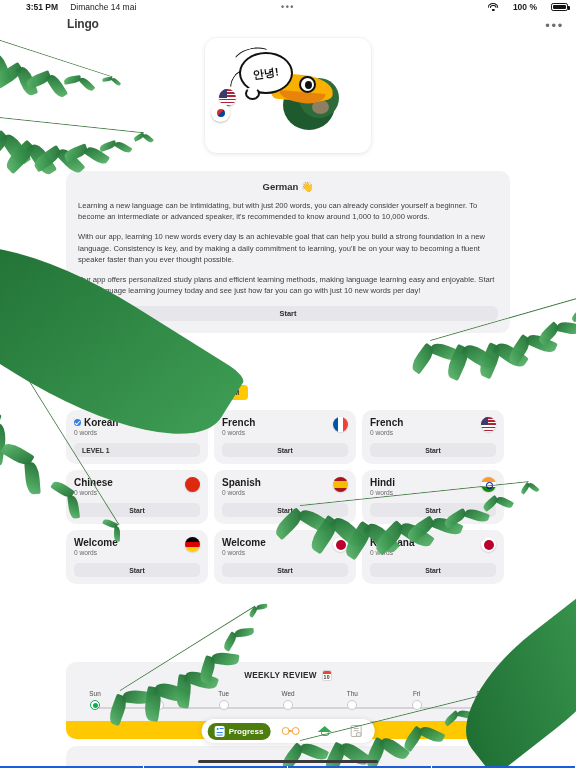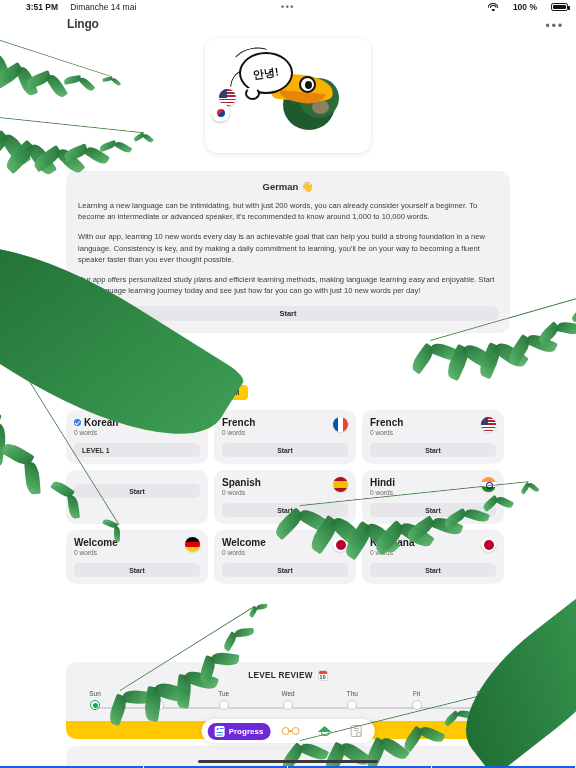--- a/index.html
+++ b/index.html
@@ -132,21 +132,21 @@
 
   .bottom-card{position:absolute;left:66px;top:714px;width:444px;height:40px;background:#F2F2F5;border-radius:10px;}
 
   .tabbar{
     position:absolute; left:50%; transform:translateX(-50%); top:719px;
     background:#fff; border-radius:16px; padding:3px 6px;
     box-shadow:0 1px 6px rgba(0,0,0,0.13);
     display:flex;align-items:center;gap:4px; z-index:45;
   }
   .tab{display:flex;align-items:center;gap:4px;padding:3px 7px;border-radius:12px;cursor:pointer;}
-  .tab.active{background:#6d28d9;}
+  .tab.active{background:#4d7c0f;}
   .tab-label{font-size:8px;font-weight:700;color:#fff;}
   .ic-progress{width:10px;height:11px;background:#fff;border-radius:2px;position:relative;}
   .ic-progress::before{content:"";position:absolute;left:1.6px;top:2px;width:2.6px;height:2.6px;border-radius:50%;background:#2F86F6;}
   .ic-progress::after{content:"";position:absolute;left:5px;top:2.4px;width:3.6px;height:1.4px;background:#2F86F6;}
   .ic-progress i{position:absolute;left:1.6px;top:6.3px;right:1.6px;height:1.3px;background:#2F86F6;box-shadow:0 2.6px 0 #2F86F6;}
   .ic-goggles{width:18px;height:10px;position:relative;}
   .ic-goggles i{position:absolute;top:1px;width:8px;height:8px;border:1.4px solid #F2A33C;border-radius:50%;}
   .ic-goggles i:first-child{left:0;}
   .ic-goggles i:last-child{right:0;}
   .ic-goggles b{position:absolute;left:7.6px;top:4.3px;width:3px;height:1.4px;background:#F2A33C;}
@@ -263,20 +263,29 @@
               <div class="lang-name">
                 <span>French</span>
               </div>
               <div class="lang-words">0 words</div>
             </div>
             <div class="flag-sm f-us"></div>
           </div>
           <div class="lang-btn">Start</div>
         </div>
         <div class="lang-card">
+          <div class="lang-top">
+            <div>
+              <div class="lang-name">
+                <span>Chinese</span>
+              </div>
+              <div class="lang-words">0 words</div>
+            </div>
+            <div class="flag-sm f-cn"></div>
+          </div>
           <div class="lang-btn">Start</div>
         </div>
         <div class="lang-card">
           <div class="lang-top">
             <div>
               <div class="lang-name">
                 <span>Spanish</span>
               </div>
               <div class="lang-words">0 words</div>
             </div>
@@ -329,21 +338,21 @@
               <div class="lang-words">0 words</div>
             </div>
             <div class="flag-sm f-jp"></div>
           </div>
           <div class="lang-btn">Start</div>
         </div>
       </div>
 
     <div class="weekly-card">
       <div class="weekly-title">
-        <span>LEVEL REVIEW</span>
+        <span>WEEKLY REVIEW</span>
         <span class="cal-ico">
             <i></i>
             <b>10</b>
           </span>
       </div>
       <div class="days-row">
         <div class="day-line"></div>
         <div class="days" id="days-row">
             <div class="day active">
               <span class="day-lbl">Sun</span>

